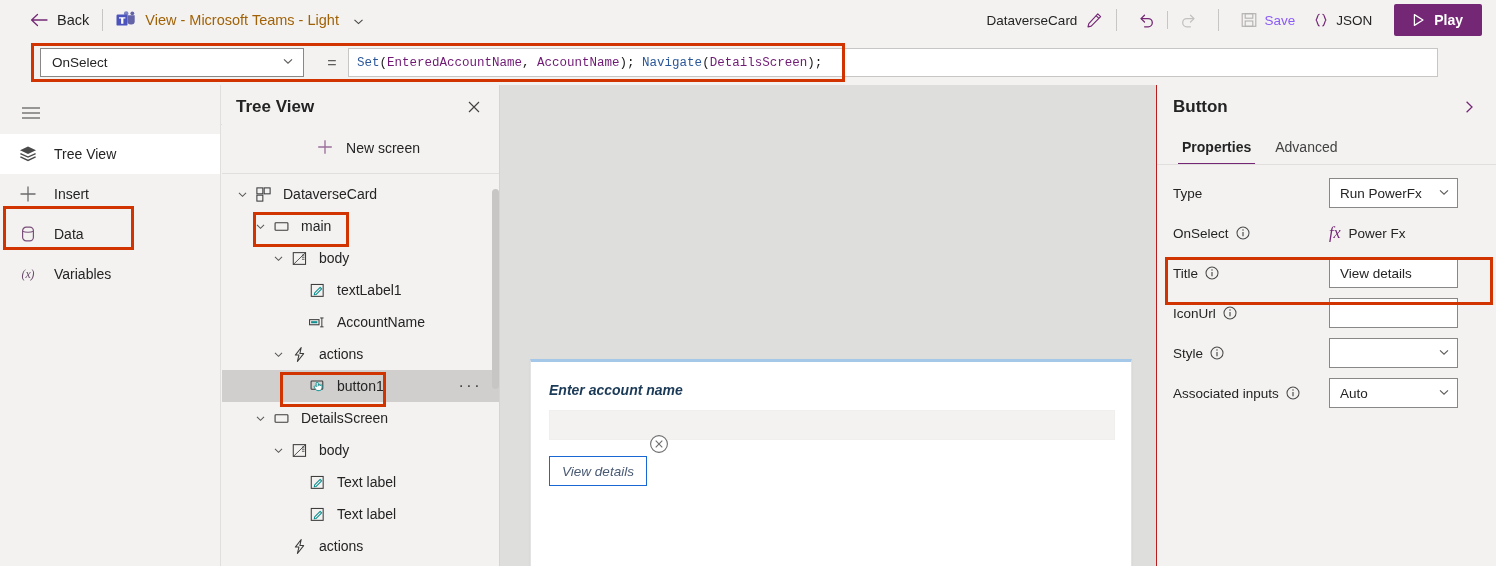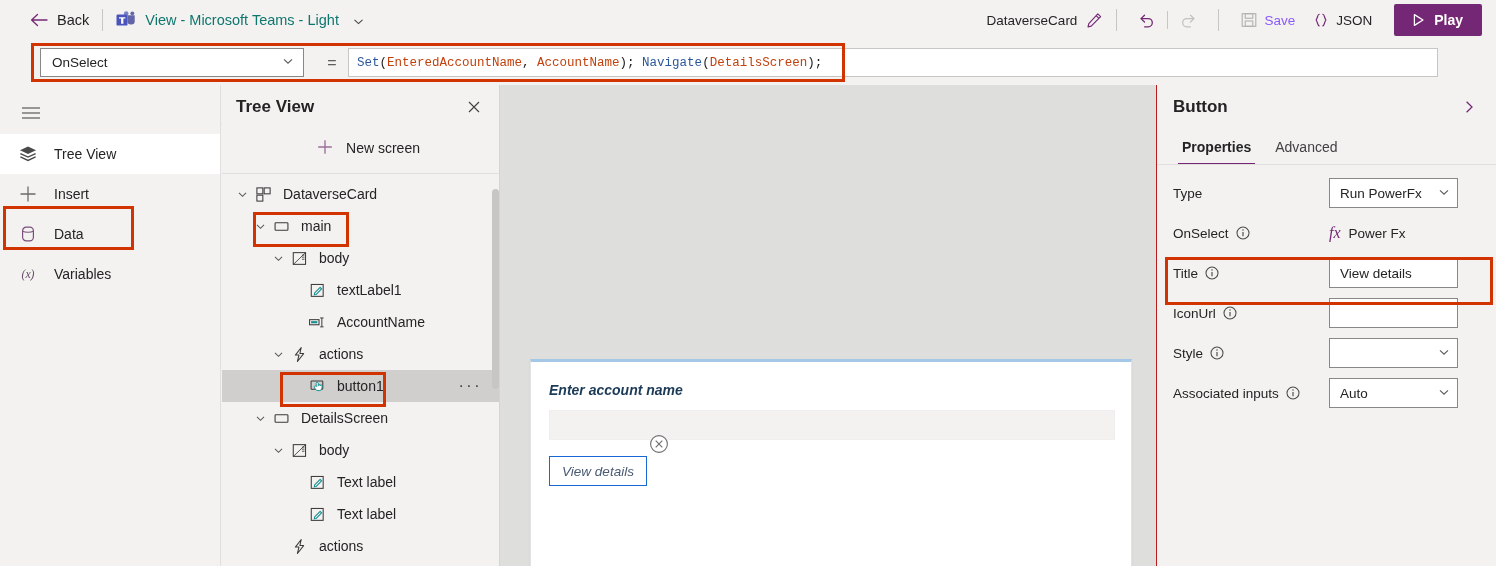--- a/index.html
+++ b/index.html
@@ -24,21 +24,21 @@
     display: flex; align-items: center; gap: 9px;
     margin-left: 30px; cursor: pointer; height: 34px;
   }
   .back-arrow { width: 18px; height: 16px; display: block; }
   .back-label { font-size: 14.5px; color: #242424; }
   .tb-divider { width: 1px; height: 22px; background: #c8c6c4; margin: 0 13px; }
   .appname {
     display: flex; align-items: center; gap: 9px; cursor: pointer;
   }
   .teams-icon { width: 20px; height: 18px; display:block; }
-  .appname-label { font-size: 14.5px; color: #0f766e; }
+  .appname-label { font-size: 14.5px; color: #a16207; }
   .chev-sm { width: 13px; height: 13px; display: block; margin-left: 4px; }
 
   .topbar-right {
     margin-left: auto; display: flex; align-items: center; height: 40px;
     padding-right: 14px;
   }
   .cardname { font-size: 13.5px; color: #242424; }
   .pencil-ic { width: 17px; height: 17px; margin-left: 9px; display:block; cursor:pointer;}
   .icon-btn {
     display: flex; align-items: center; justify-content: center;
@@ -82,21 +82,21 @@
     font-size: 16px; color: #605e5c;
   }
   .formula-field {
     position: absolute; left: 348px; top: 8px; width: 1090px; height: 29px;
     background: #ffffff; border: 1px solid #c8c6c4;
     display: flex; align-items: center; padding: 0 8px;
     font-family: "Liberation Mono", monospace; font-size: 12.5px;
     white-space: nowrap; overflow: hidden;
   }
   .tok-fn { color: #2b579a; font-family: Liberation Mono, monospace; }
-  .tok-var { color: #c2410c; }
+  .tok-var { color: #701a75; }
   .tok-punc { color: #1b1b1b; }
   .fx-expand {
     position: absolute; left: 1450px; top: 48px; width: 28px; height: 28px;
     display: flex; align-items: center; justify-content: center; cursor: pointer;
   }
   .fbar-bottom-line {
     position: absolute; left: 0; top: 84px; width: 1496px; height: 1px; background: #e1dfdd;
   }
 
   

